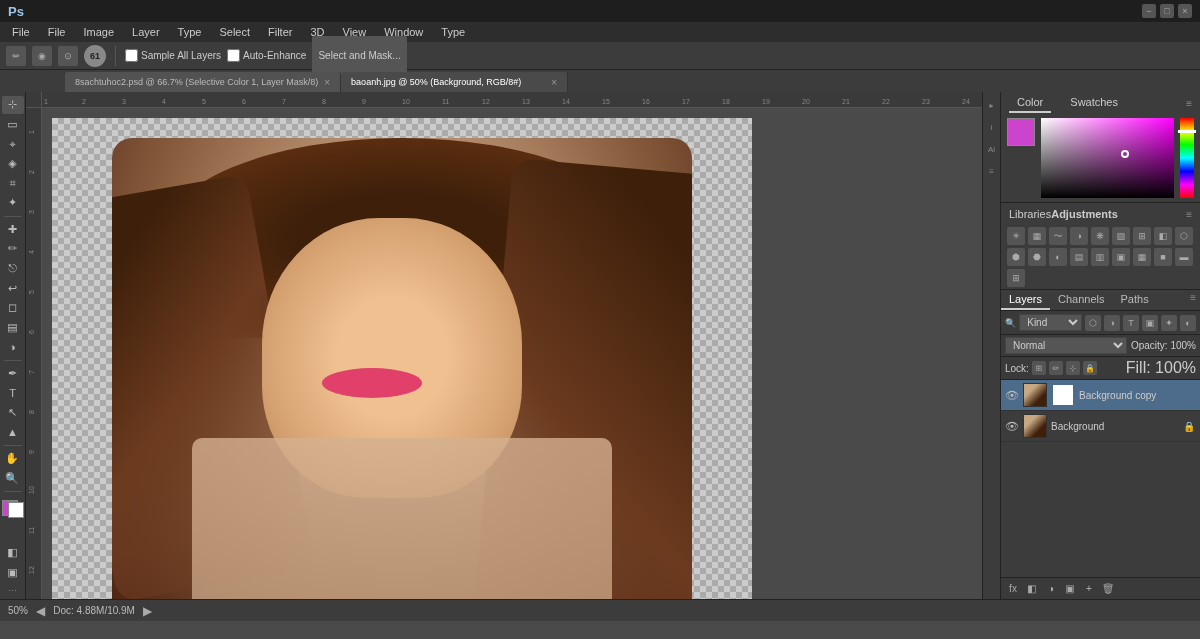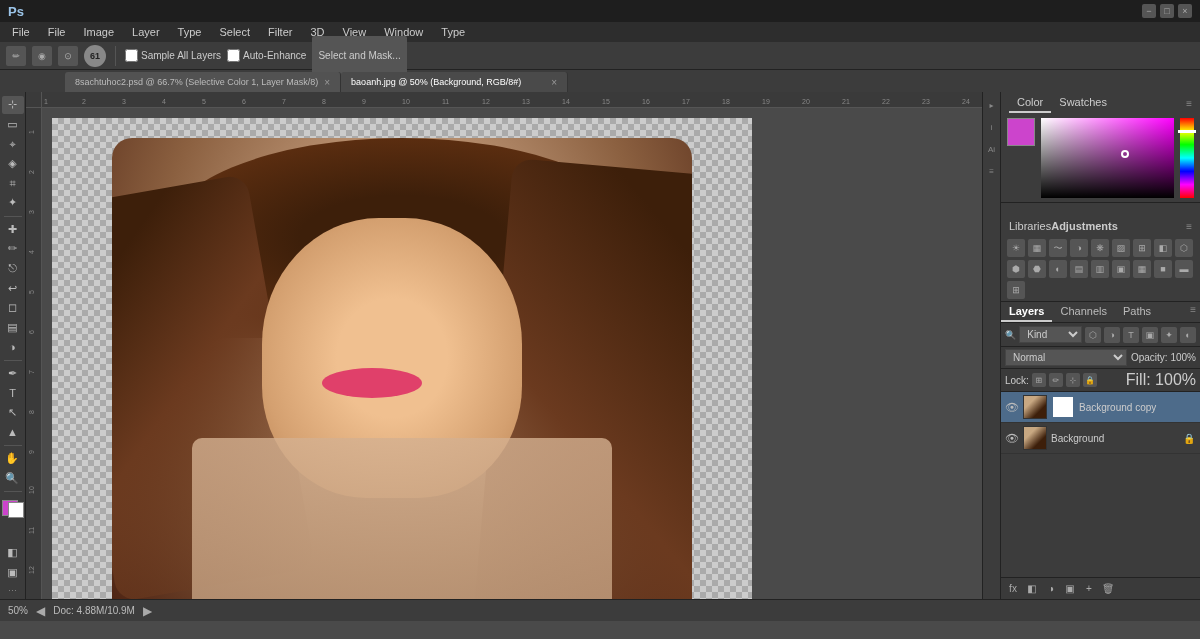--- a/index.html
+++ b/index.html
@@ -246,21 +246,21 @@
     }
     .panel-header {
       background: #3c3c3c;
       height: 22px;
       display: flex;
       align-items: center;
       padding: 0 8px;
       justify-content: space-between;
       cursor: pointer;
     }
-    .panel-header-tabs { display: flex; gap: 0; }
+    .panel-header-tabs { display: flex; gap: 11px; }
     .panel-tab {
       padding: 3px 8px;
       font-size: 11px;
       color: #ccc;
       cursor: pointer;
       border-bottom: 2px solid transparent;
     }
     .panel-tab.active { border-bottom: 2px solid #ccc; }
 
     
@@ -309,21 +309,20 @@
       top: 15%;
       left: -2px; right: -2px;
       height: 3px;
       background: white;
     }
 
     
     #adjustments-panel {
       border-bottom: 1px solid #222;
       flex-shrink: 0;
-      margin-top: 12px;
     }
     .adj-title { font-size: 10px; color: #bbb; padding: 3px 6px; }
     .adj-icons {
       display: flex;
       flex-wrap: wrap;
       padding: 2px 6px;
       gap: 3px;
     }
     .adj-icon {
       width: 18px; height: 18px;
@@ -344,21 +343,21 @@
       display: flex;
       background: #3c3c3c;
       border-bottom: 1px solid #222;
     }
     .layers-tab {
       padding: 3px 8px;
       font-size: 11px;
       color: #bbb;
       cursor: pointer;
     }
-    .layers-tab.active { color: #fff; border-bottom: 2px solid #ccc; font-weight: bold; }
+    .layers-tab.active { color: #fff; border-bottom: 2px solid #ccc; }
     .layers-controls {
       background: #3a3a3a;
       padding: 3px 4px;
       display: flex;
       align-items: center;
       gap: 3px;
       border-bottom: 1px solid #222;
     }
     .layer-filter-select {
       background: #555;

